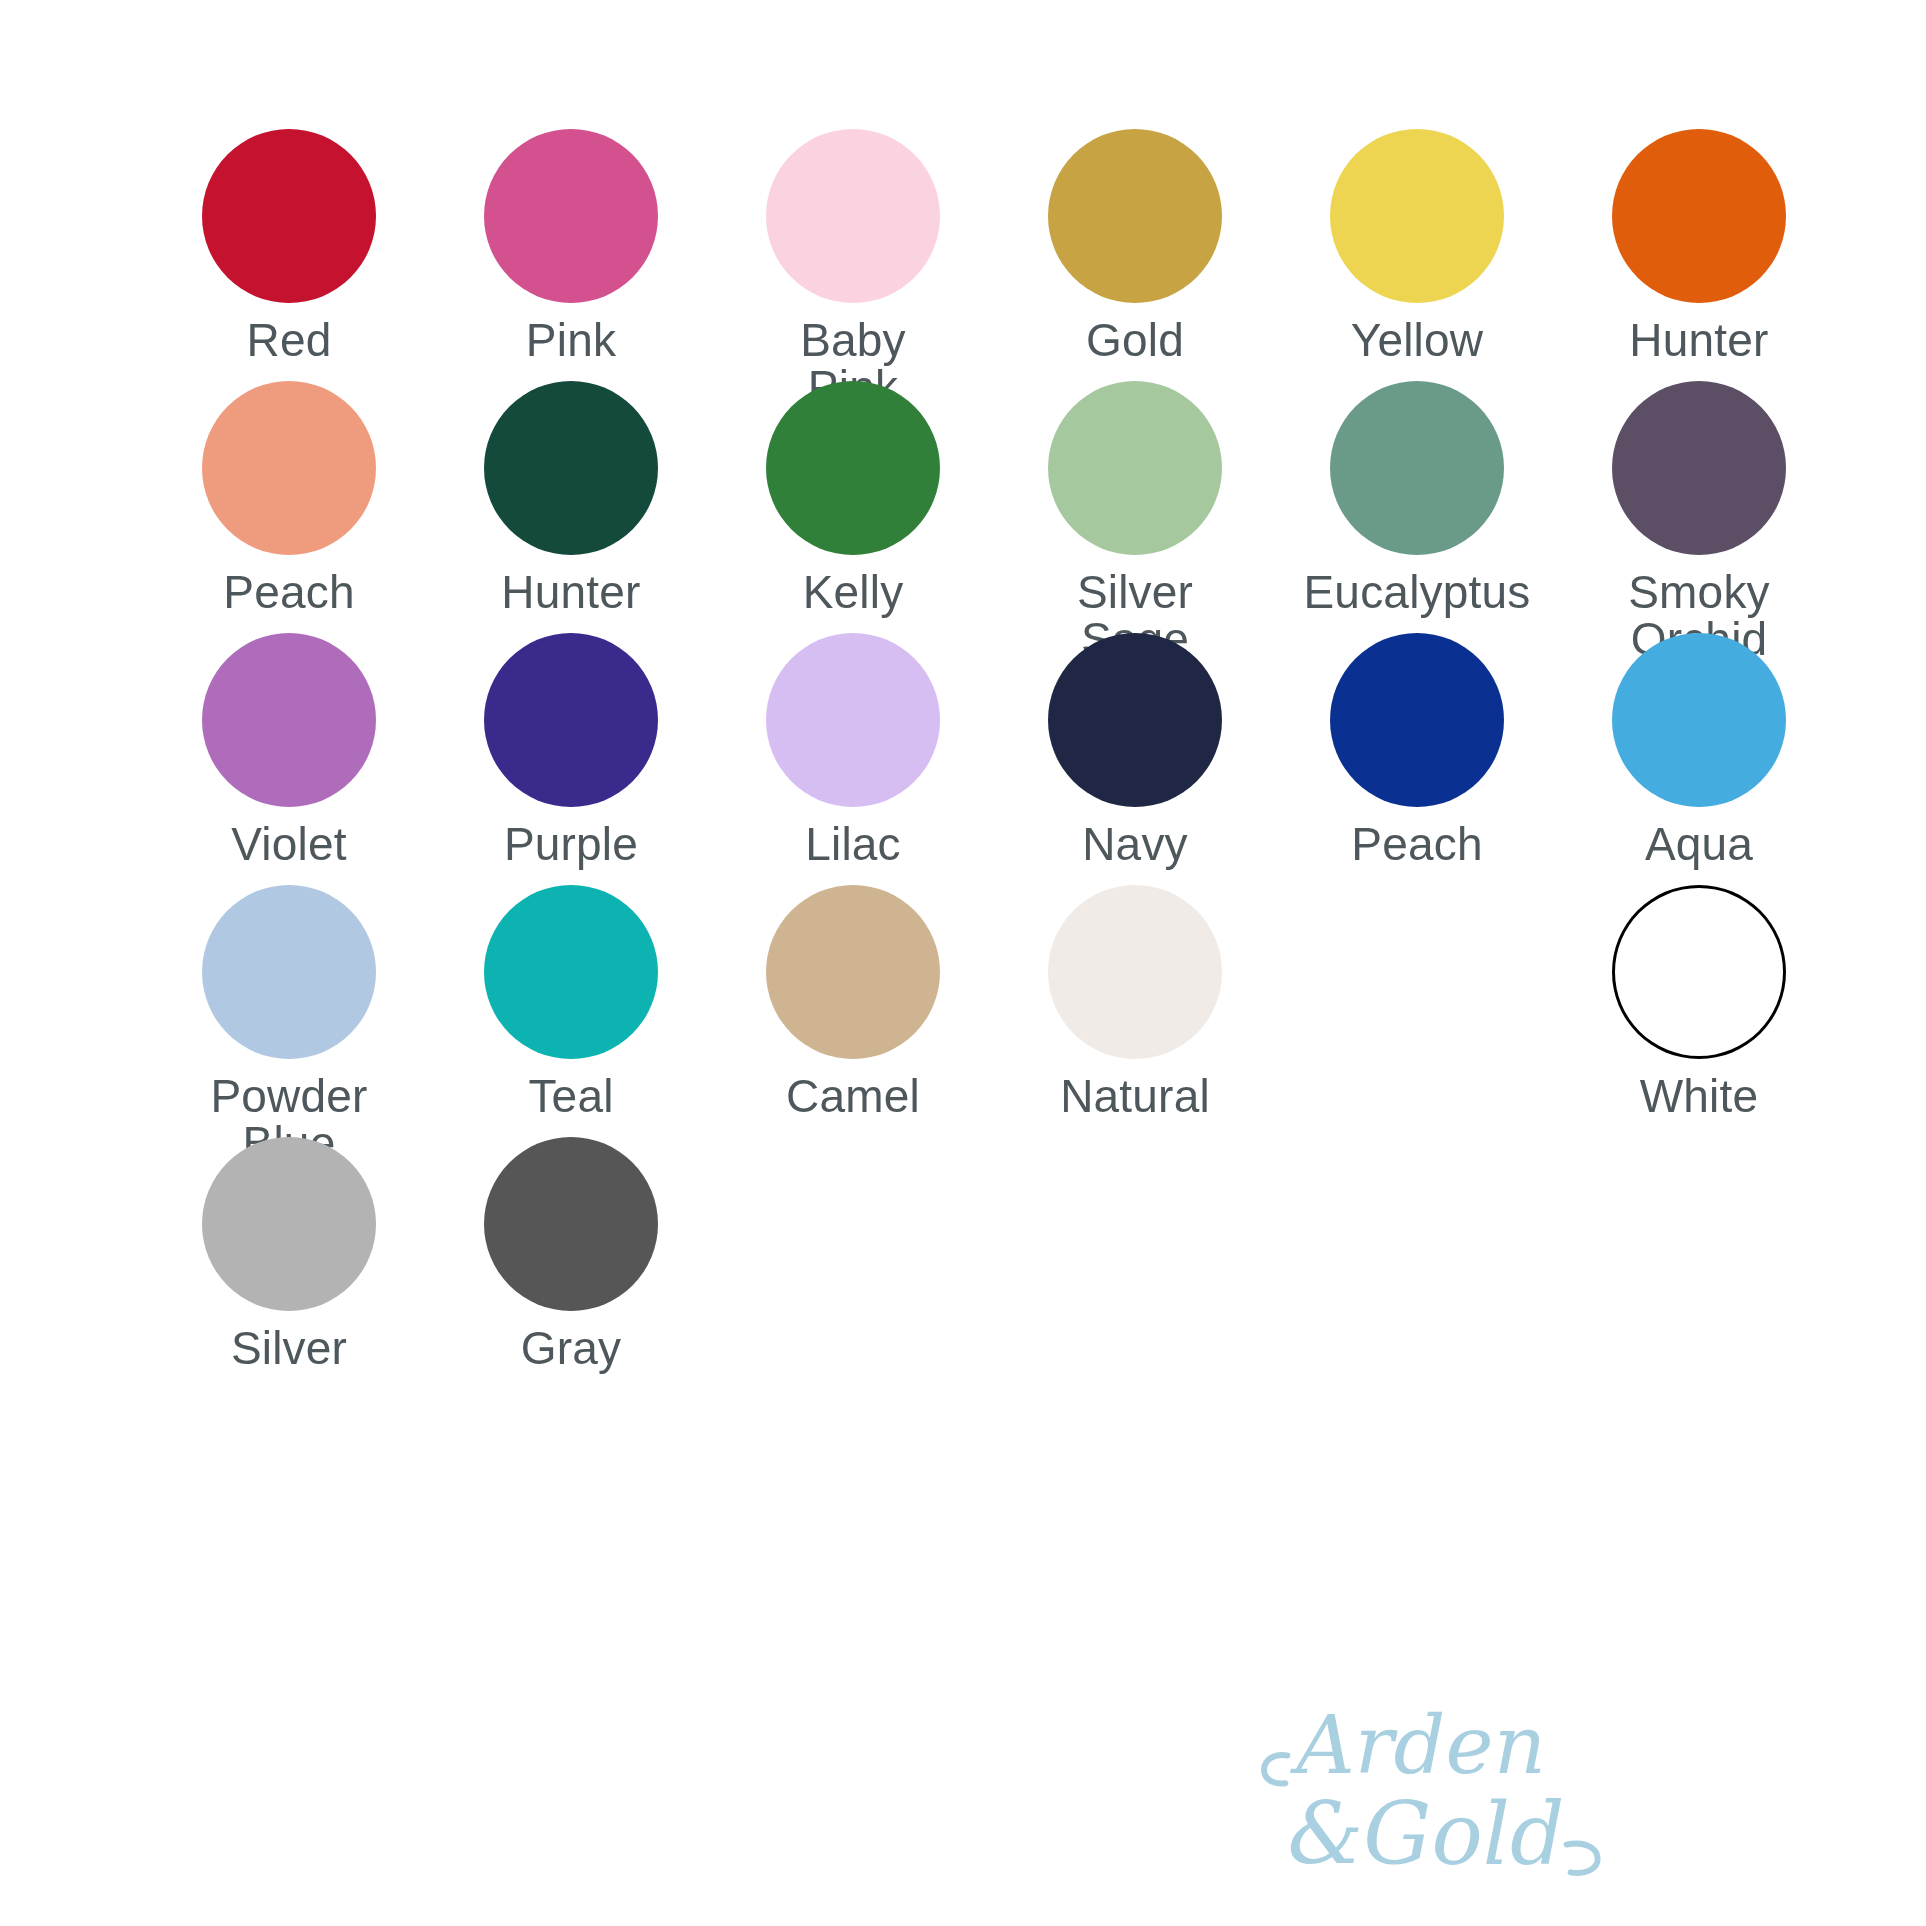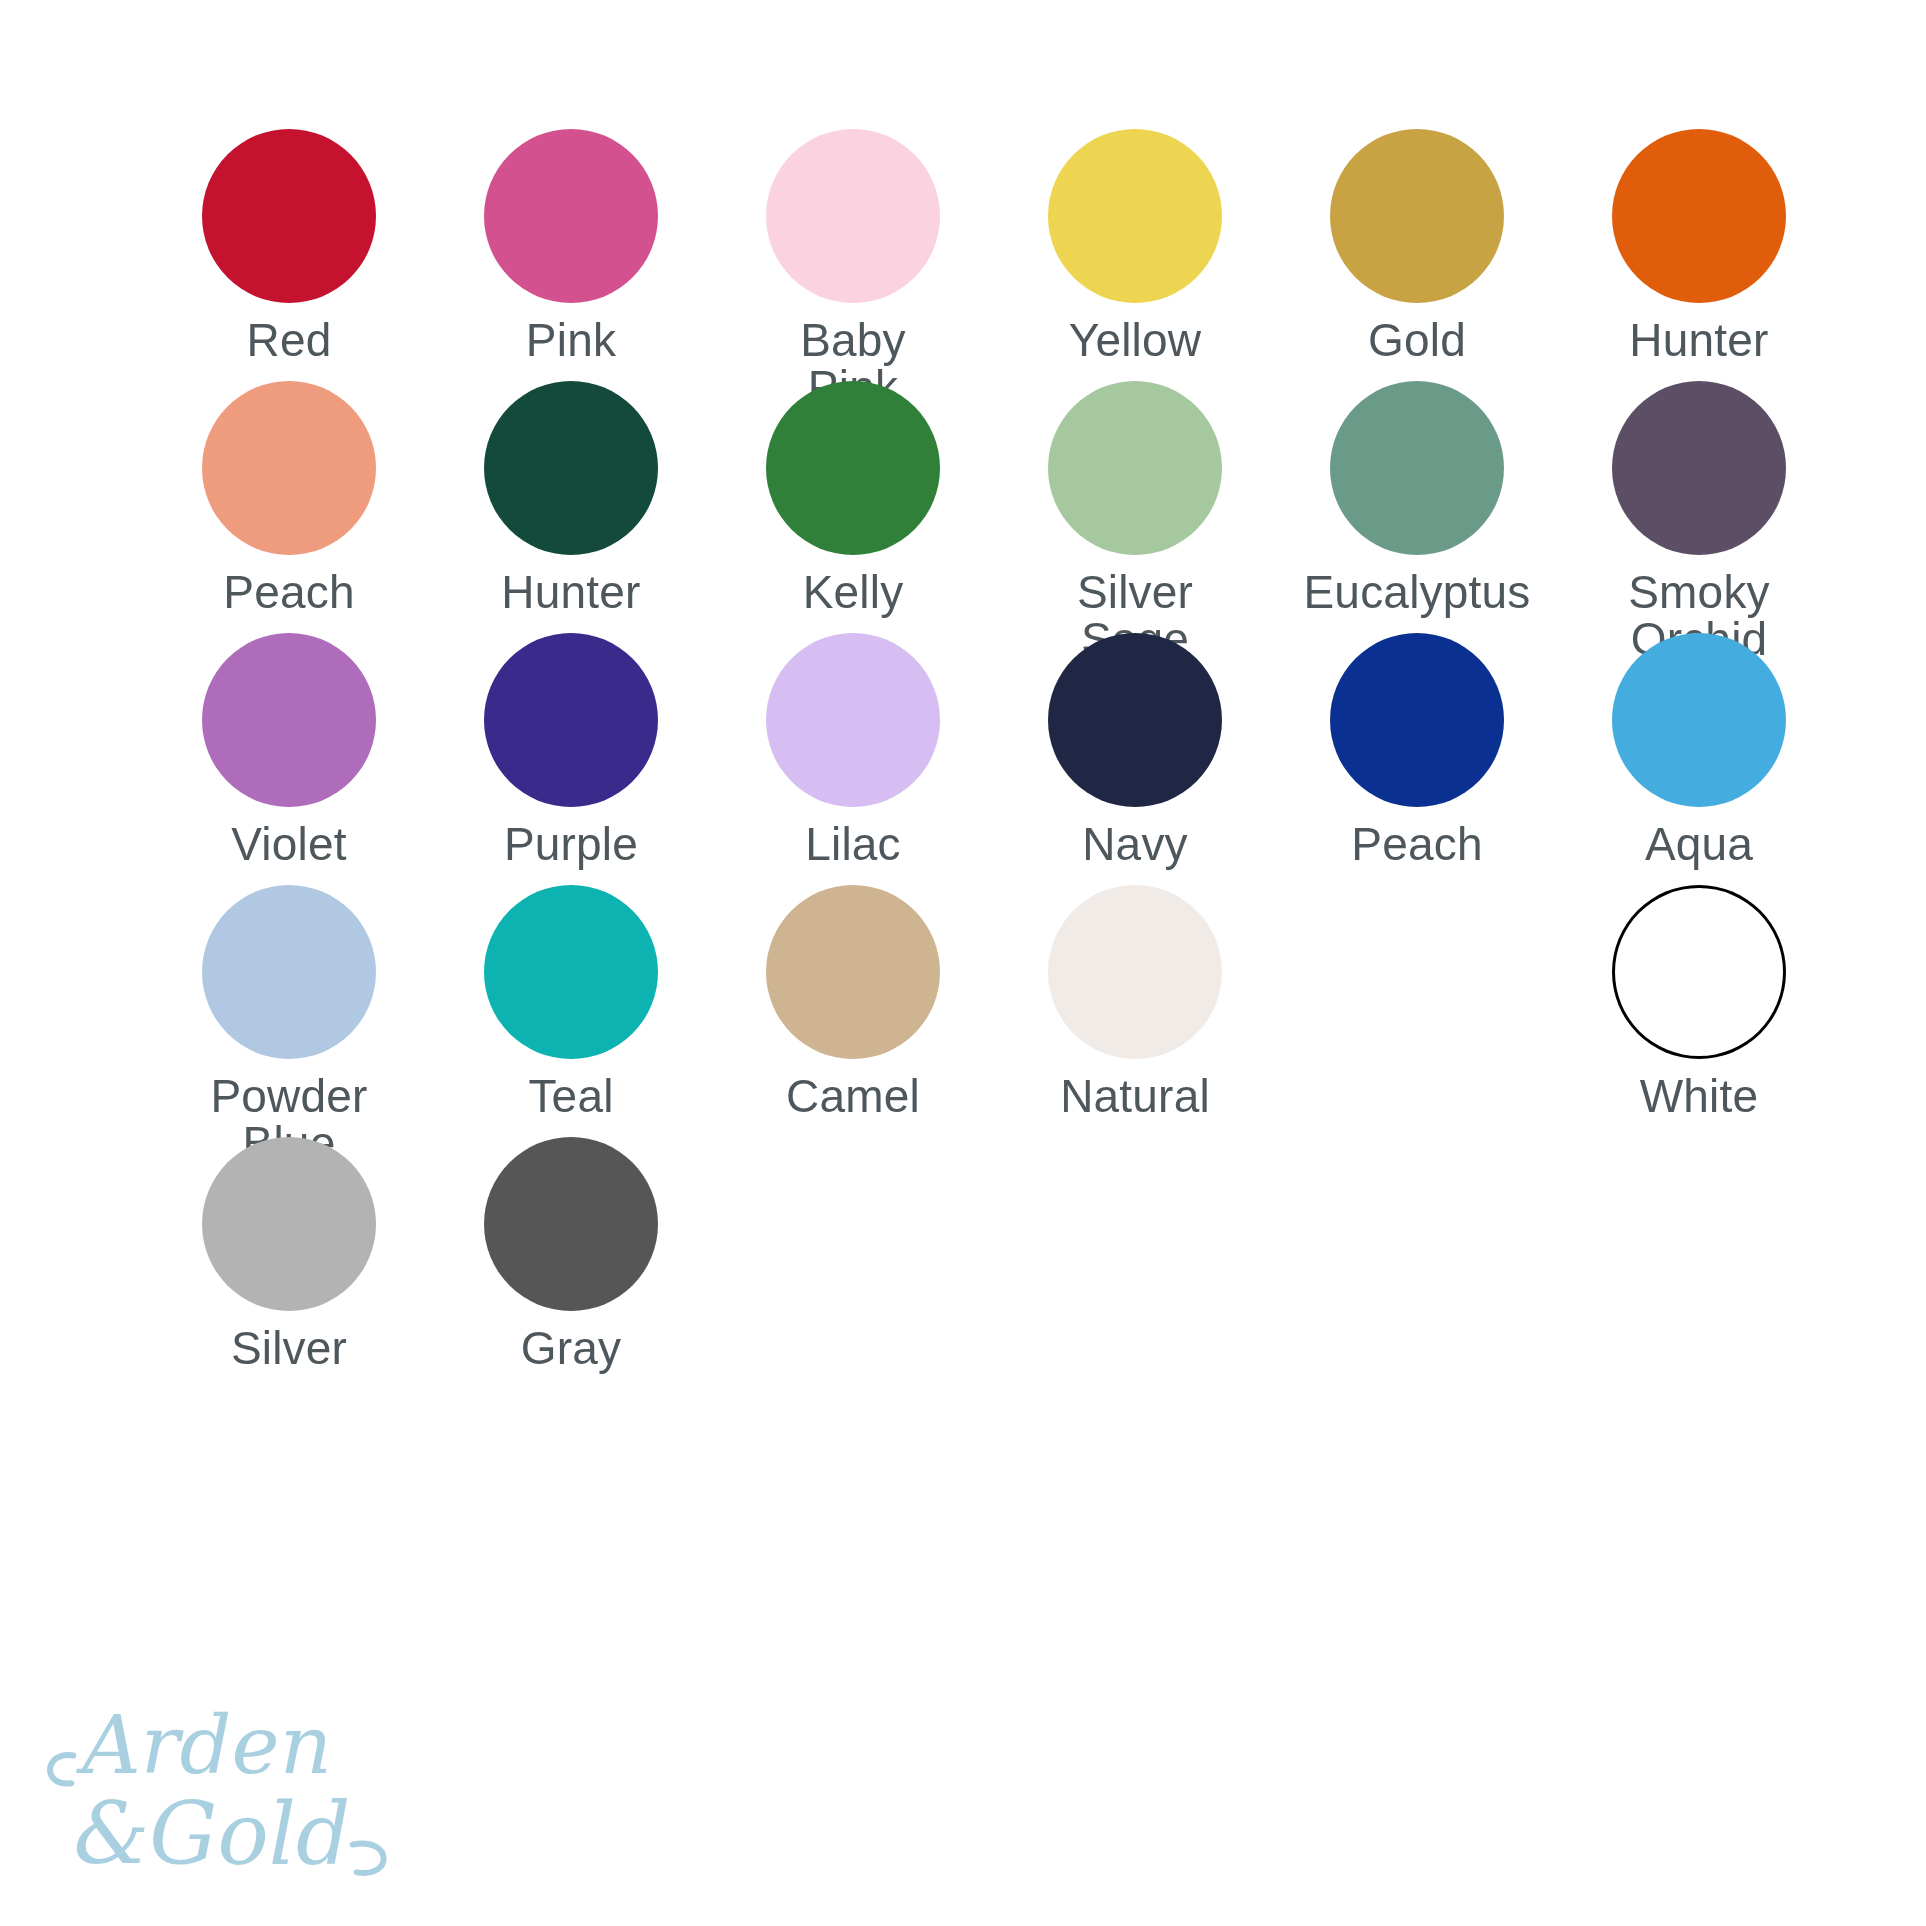--- a/index.html
+++ b/index.html
@@ -69,26 +69,26 @@
     text-align: center;
     letter-spacing: 0.2px;
     font-weight: 400;
     max-width: 248px;
     white-space: pre-line;
   }
 
   
   .logo-wrap {
     position: absolute;
-    left: 4px;
+    left: 12px;
     bottom: 18px;
     width: 1622px;
     display: flex;
     align-items: center;
-    justify-content: flex-start;
+    justify-content: flex-end;
   }
   .logo-svg {
     width: 416px;
     height: 213px;
     display: block;
   }
   .logo-text {
     font-family: "DejaVu Serif", serif;
     font-style: italic;
     fill: #a9d0e0;
@@ -107,26 +107,26 @@
       <div class="cell">
         <div class="swatch" style="background: rgb(210, 81, 142);"></div>
         <div class="label">Pink</div>
       </div>
       <div class="cell">
         <div class="swatch" style="background: rgb(251, 210, 224);"></div>
         <div class="label">Baby
 Pink</div>
       </div>
       <div class="cell">
+        <div class="swatch" style="background: rgb(199, 163, 67);"></div>
+        <div class="label">Gold</div>
+      </div>
+      <div class="cell">
         <div class="swatch" style="background: rgb(238, 213, 81);"></div>
         <div class="label">Yellow</div>
-      </div>
-      <div class="cell">
-        <div class="swatch" style="background: rgb(199, 163, 67);"></div>
-        <div class="label">Gold</div>
       </div>
       <div class="cell">
         <div class="swatch" style="background: rgb(224, 93, 12);"></div>
         <div class="label">Hunter</div>
       </div>
       <div class="cell">
         <div class="swatch" style="background: rgb(239, 156, 126);"></div>
         <div class="label">Peach</div>
       </div>
       <div class="cell">

